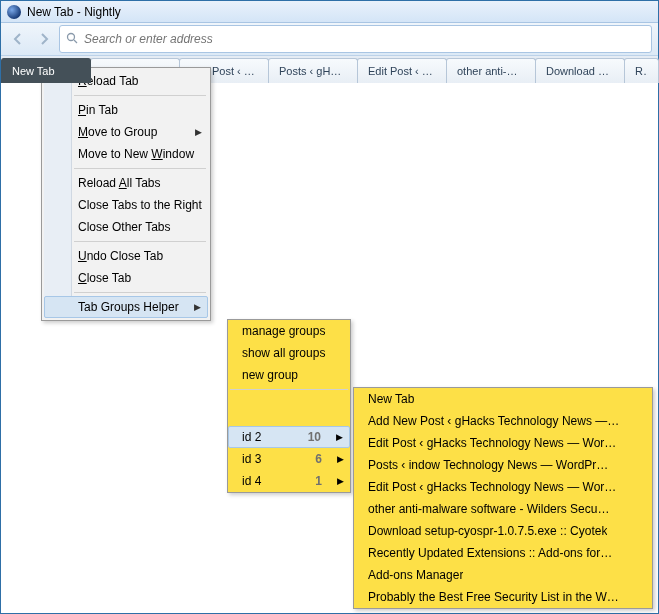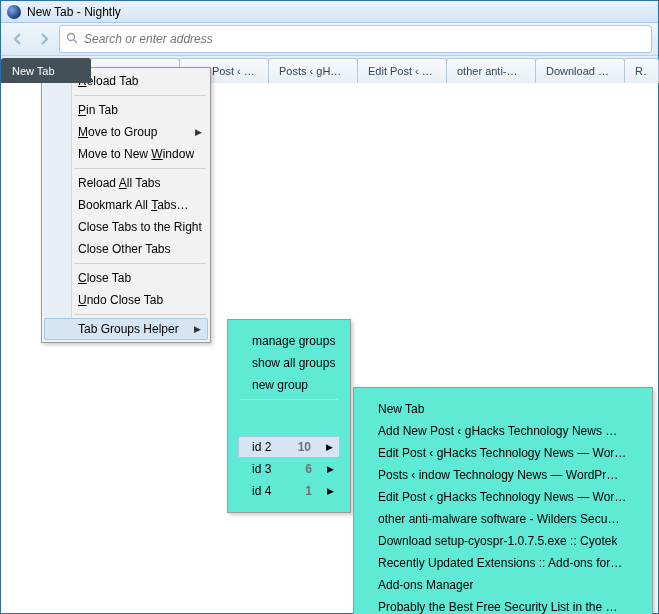--- a/index.html
+++ b/index.html
@@ -24,21 +24,21 @@
   .content{flex:1; position:relative; background:#fff;}
   
   .menu{position:absolute; background:#f2f2f2; border:1px solid #9a9a9a; box-shadow:2px 2px 4px rgba(0,0,0,.2); padding:2px; font-size:12px;}
   .menu .iconcol{position:absolute;left:0;top:0;bottom:0;width:28px;background:#e8eef5;border-right:1px solid #d0d8e2;}
   .menu-inner{position:relative;}
   .mitem{position:relative; height:22px; display:flex; align-items:center; padding:0 20px 0 34px; white-space:nowrap; color:#000;}
   .mitem.hover{background:#d6e5f3;border:1px solid #a7c7e7;border-radius:2px;padding:0 19px 0 33px;}
   .mitem .arrow{position:absolute; right:6px; font-size:9px; color:#333;}
   .mitem .ul{text-decoration:underline;}
   .sep{height:1px; background:#d0d0d0; margin:3px 2px 3px 30px;}
-  .submenu{position:absolute; background:#5eead4; border:1px solid #9a9a9a; box-shadow:2px 2px 4px rgba(0,0,0,.2); padding:10px;}
+  .submenu{position:absolute; background:#fde047; border:1px solid #9a9a9a; box-shadow:2px 2px 4px rgba(0,0,0,.2); padding:0;}
   .sitem{position:relative; height:22px; display:flex; align-items:center; padding:0 20px 0 14px; white-space:nowrap;}
   .sitem.hover{background:#d6e5f3;border:1px solid #a7c7e7;border-radius:2px;padding:0 19px 0 13px;margin-top:36px;}
   .sitem .arrow{position:absolute; right:6px; font-size:9px;}
   .sitem .count{position:absolute; right:28px; color:#707070;font-weight:bold;}
   .tabitem{height:22px; display:flex; align-items:center; padding:0 14px; white-space:nowrap; max-width:300px; overflow:hidden;}
   .tabitem span{overflow:hidden; text-overflow:ellipsis;}
 </style>
 </head>
 <body>
 
@@ -115,34 +115,31 @@
             <span class="arrow">▶</span>
           </div>
         <div class="mitem">
             <span>Move to New <span class="ul">W</span>indow</span>
           </div>
         <div class="sep"></div>
         <div class="mitem">
             <span>Reload <span class="ul">A</span>ll Tabs</span>
           </div>
         <div class="mitem">
-            <span>Bookmark All <span class="ul">T</span>abs…</span>
-          </div>
-        <div class="mitem">
             <span>Close Tabs to the Right</span>
           </div>
         <div class="mitem">
             <span>Close Other Tabs</span>
           </div>
         <div class="sep"></div>
         <div class="mitem">
+            <span><span class="ul">U</span>ndo Close Tab</span>
+          </div>
+        <div class="mitem">
             <span><span class="ul">C</span>lose Tab</span>
-          </div>
-        <div class="mitem">
-            <span><span class="ul">U</span>ndo Close Tab</span>
           </div>
         <div class="sep"></div>
         <div class="mitem hover">
             <span>Tab Groups Helper</span>
             <span class="arrow">▶</span>
           </div>
       </div>
     </div>
 
     <div class="submenu" style="left:226px; top:236px; width:124px;">

